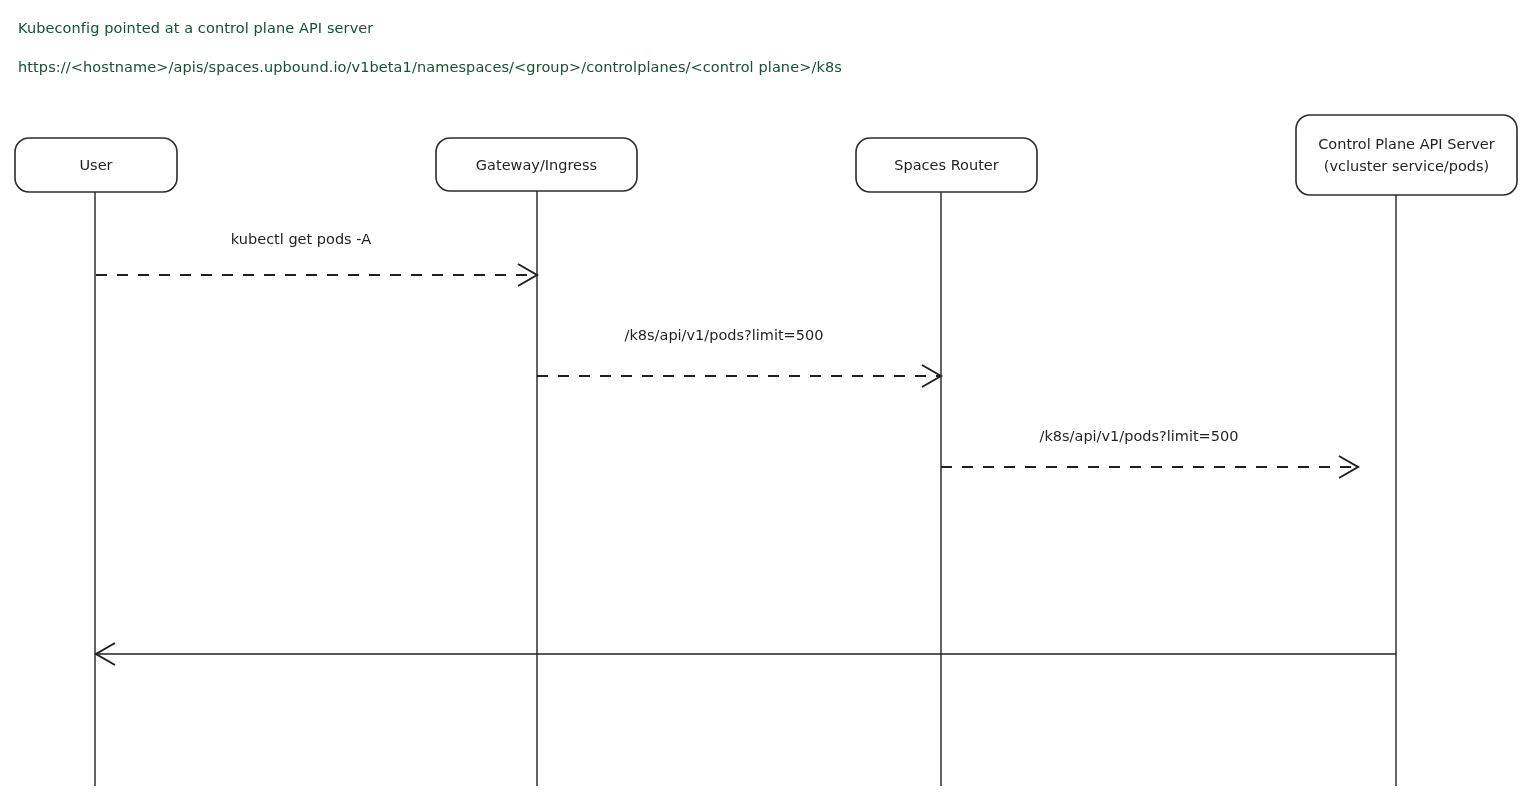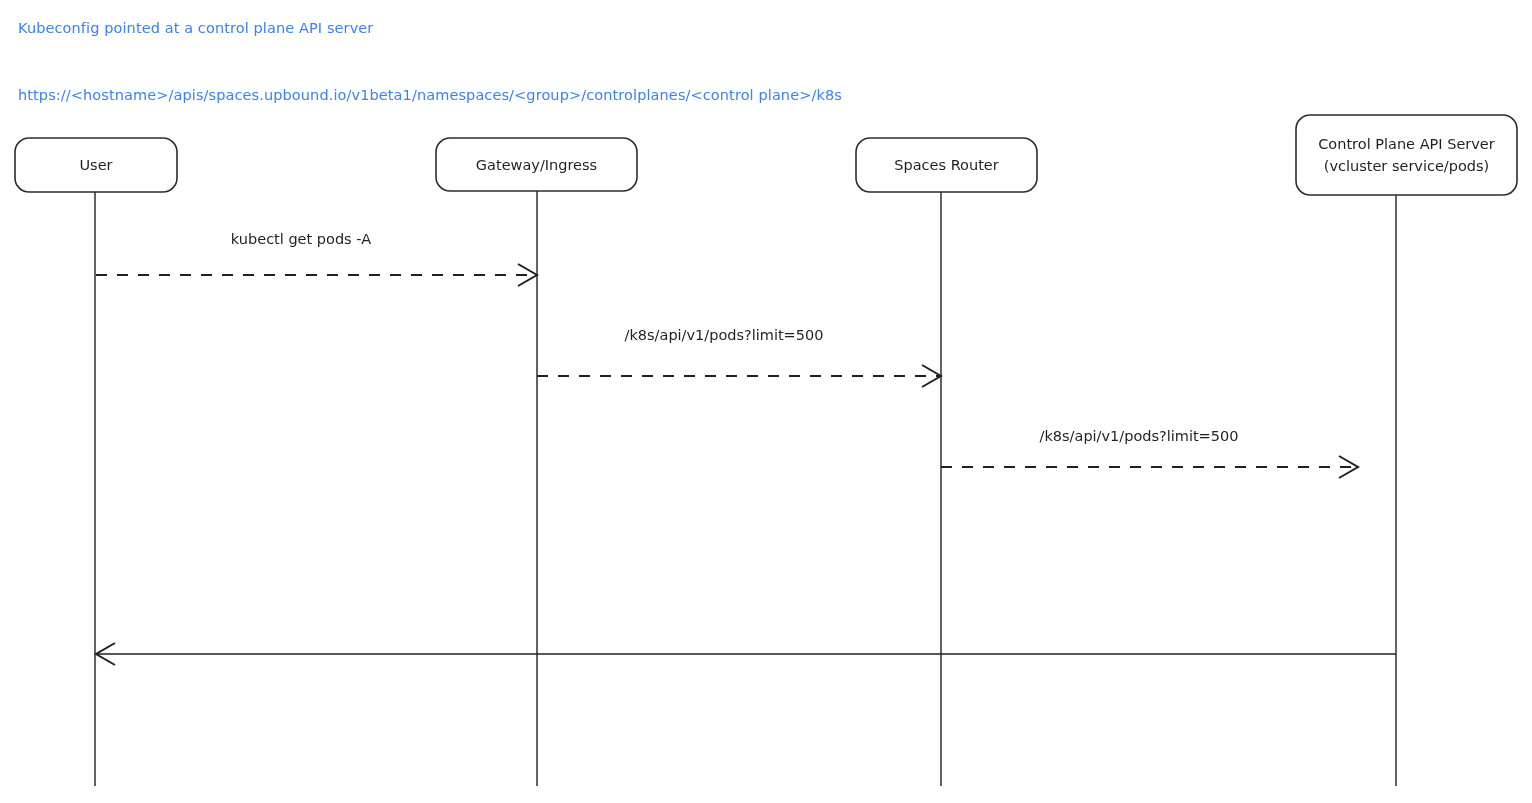--- a/index.html
+++ b/index.html
@@ -21,26 +21,26 @@
     width: 1532px;
     height: 803px;
     background: #ffffff;
   }
 
   
   .header-line {
     position: absolute;
     font-size: 14.5px;
     line-height: 18px;
-    color: #3b82f6;
+    color: #14532d;
     white-space: nowrap;
     letter-spacing: 0.1px;
   }
   #title-line   { left: 18px; top: 19px; }
-  #url-line     { left: 18px; top: 58px; margin-top: 28px; }
+  #url-line     { left: 18px; top: 58px; }
 
   
   #diagram {
     position: absolute;
     left: 0;
     top: 0;
     width: 1532px;
     height: 803px;
   }
 

